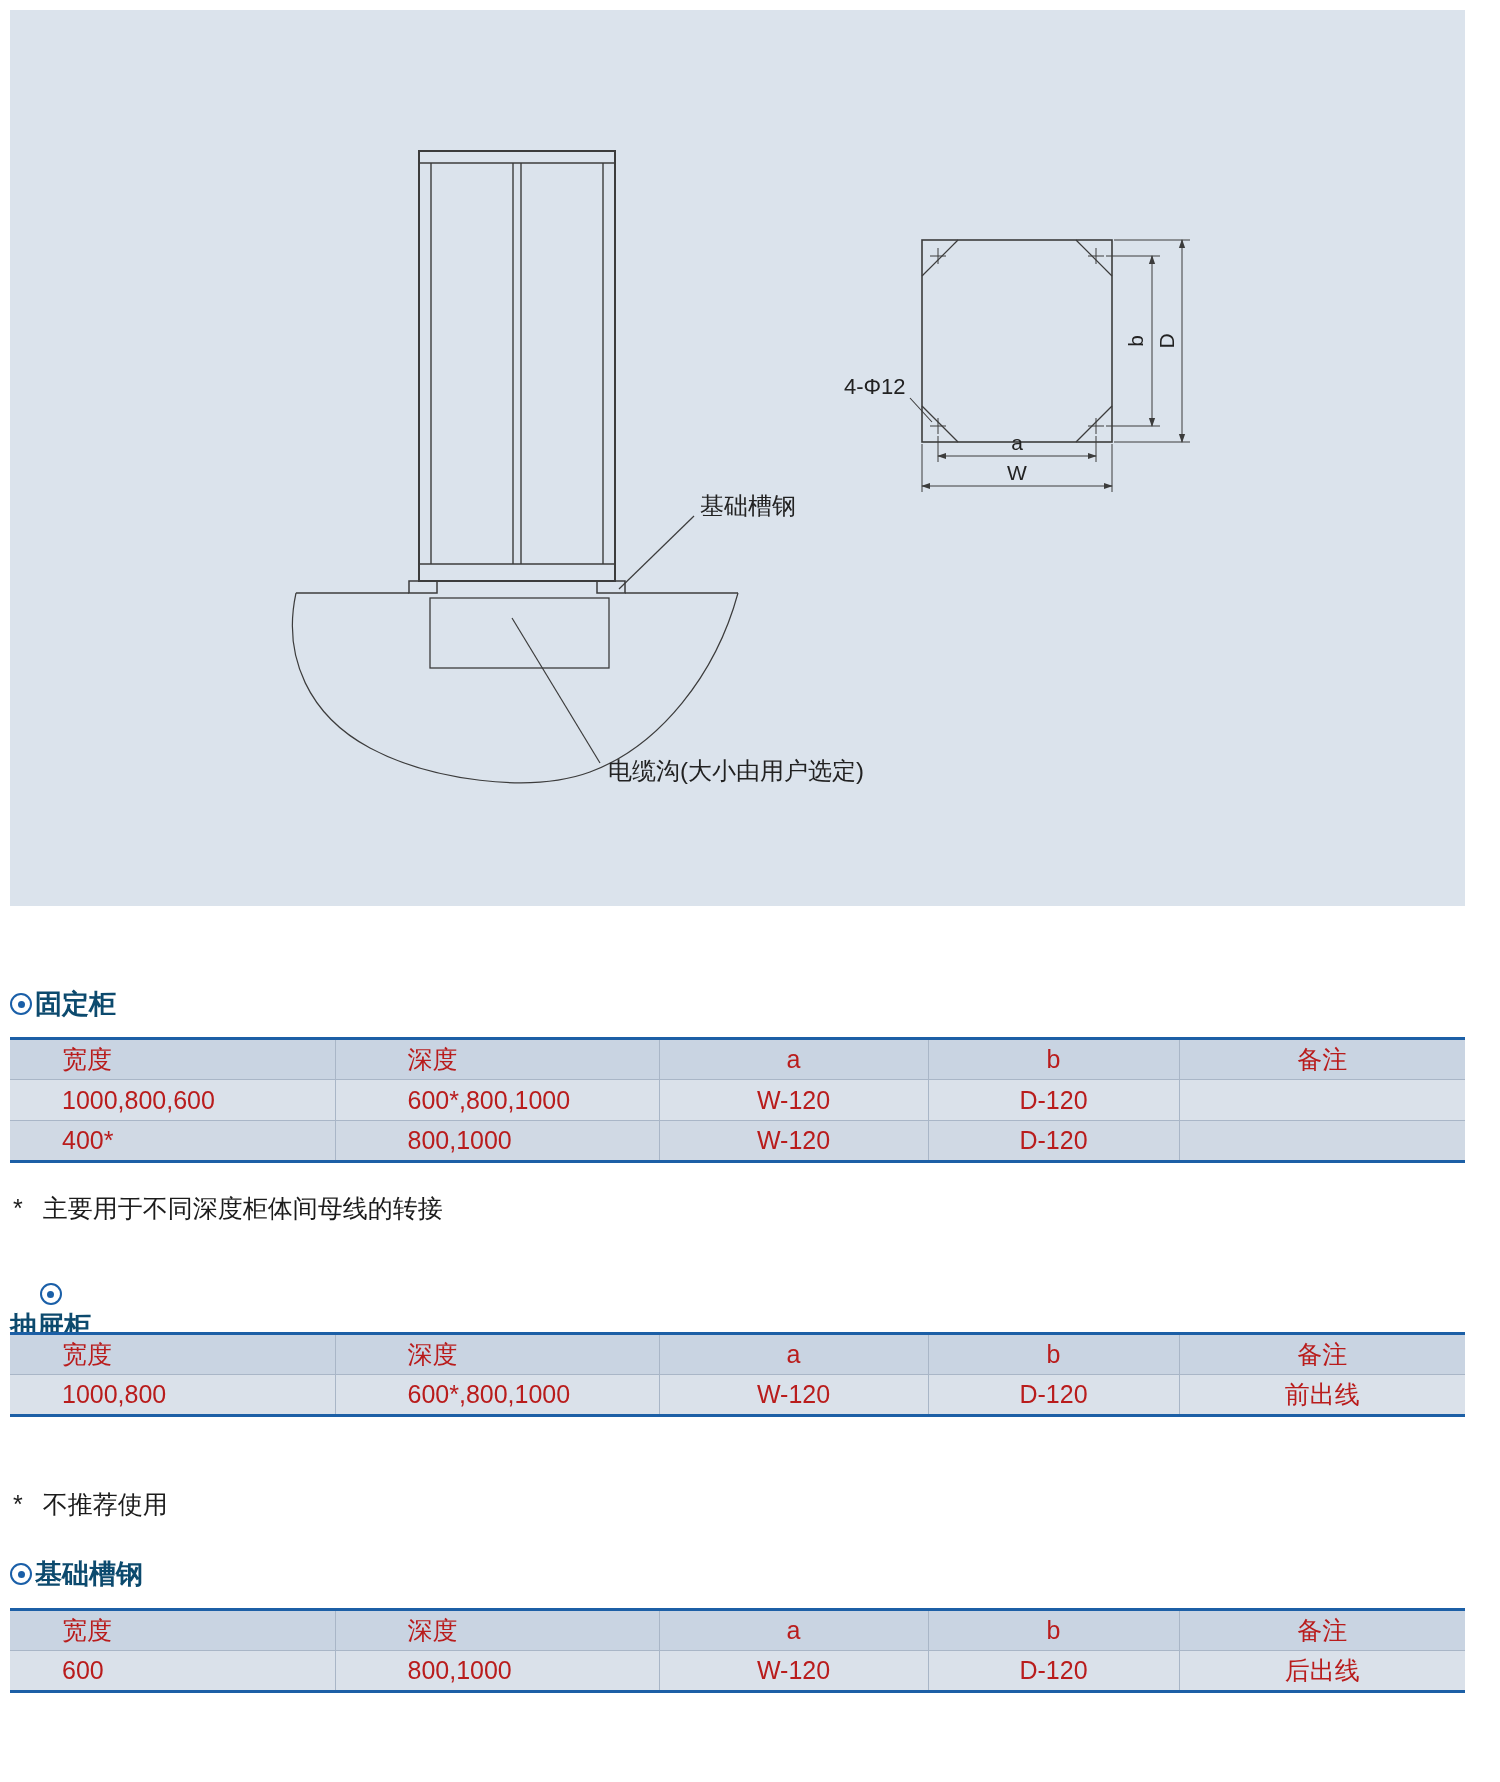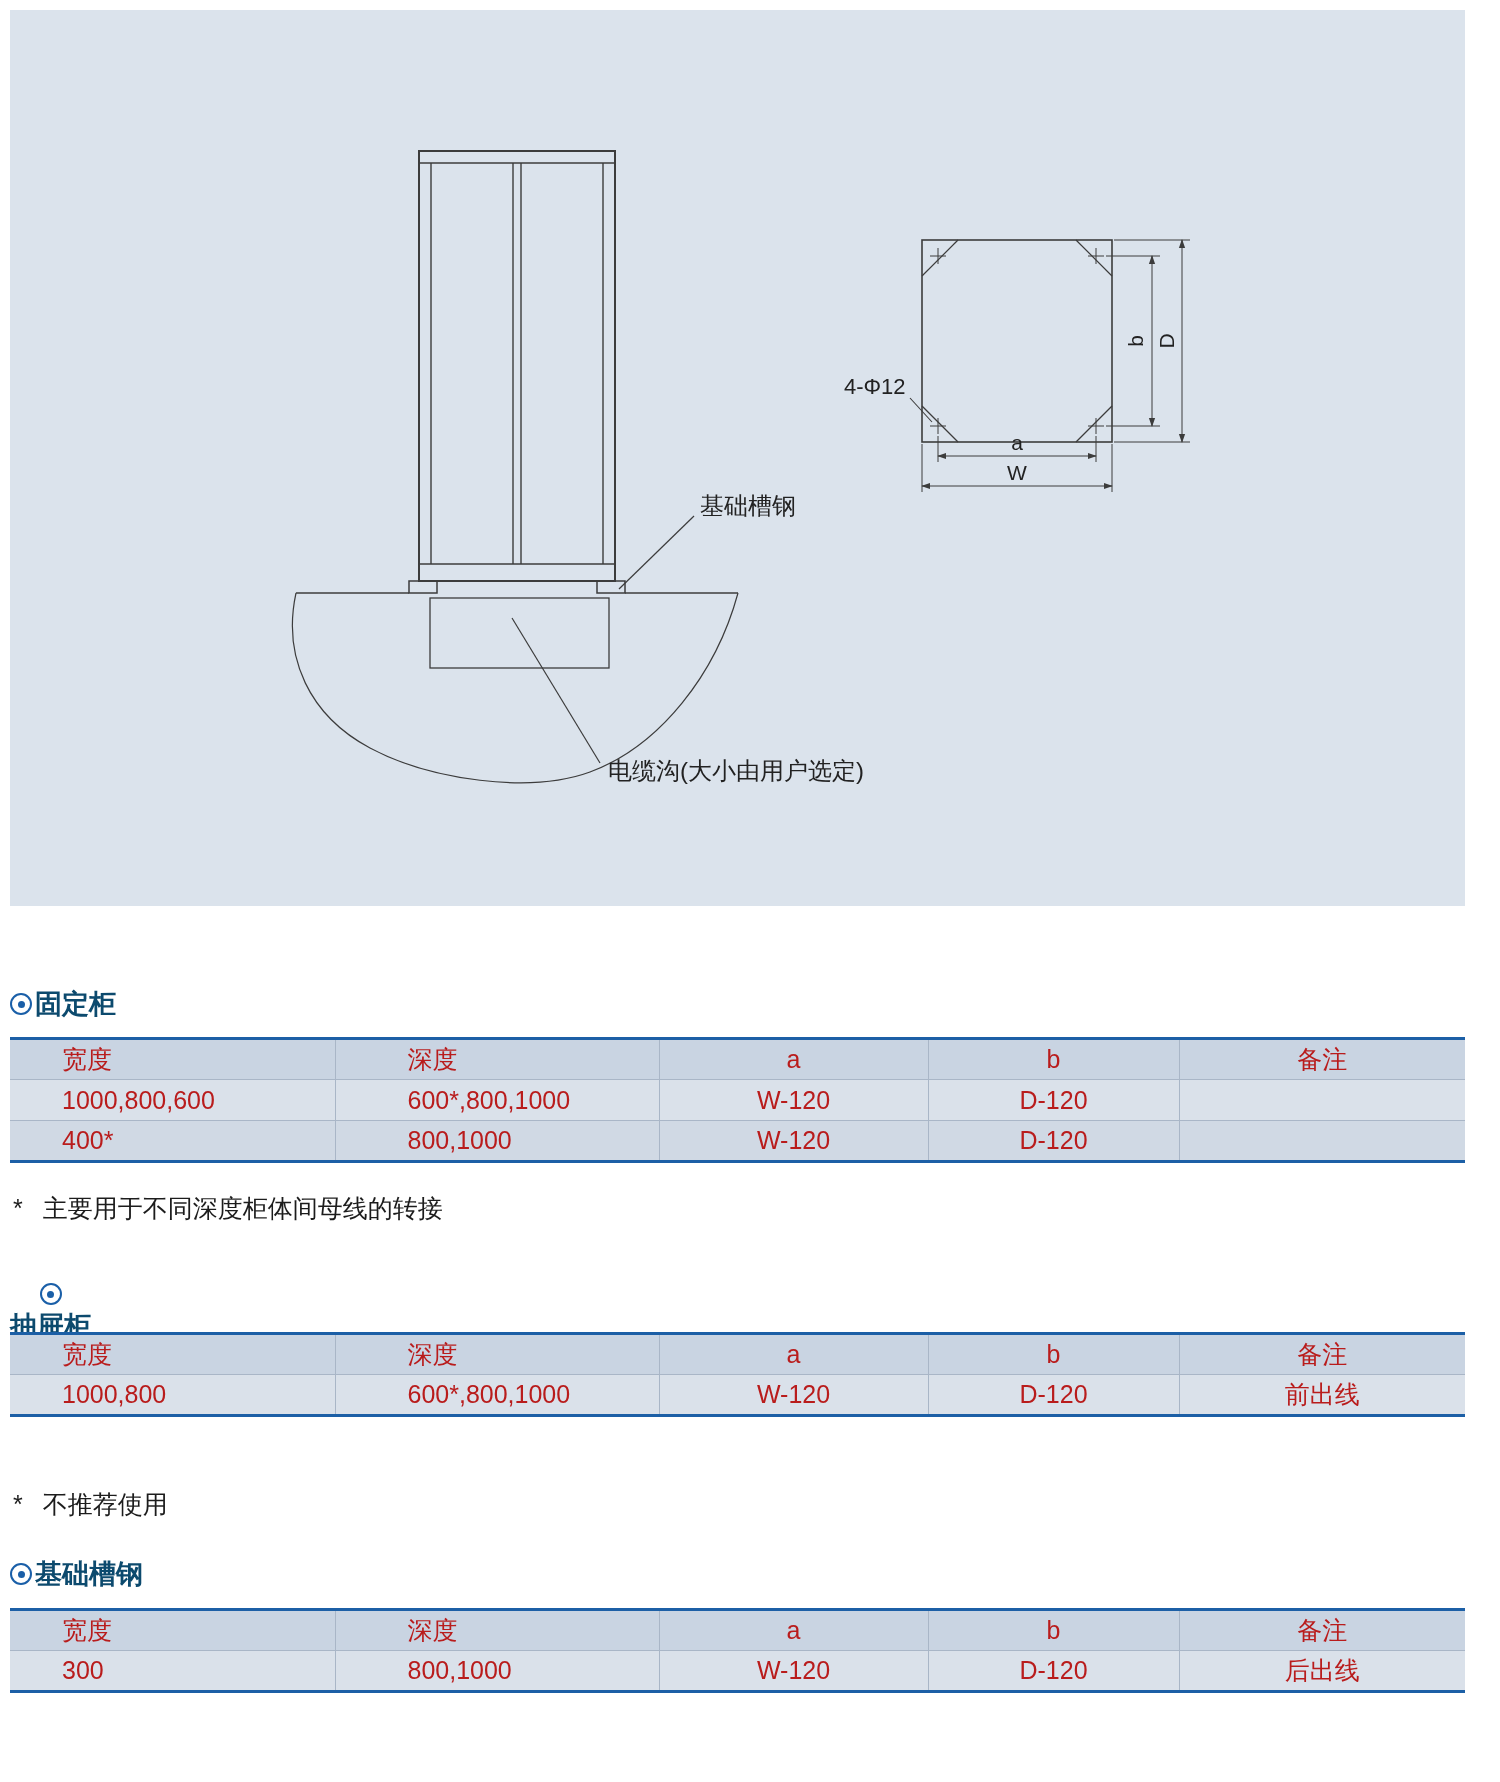--- a/index.html
+++ b/index.html
@@ -213,21 +213,21 @@
       <tr>
         <th class="l">宽度</th>
         <th class="l2">深度</th>
         <th>a</th>
         <th>b</th>
         <th>备注</th>
       </tr>
     </thead>
     <tbody>
       <tr>
-        <td class="l">300</td>
+        <td class="l">600</td>
         <td class="l2">800,1000</td>
         <td>W-120</td>
         <td>D-120</td>
         <td>后出线</td>
       </tr>
     </tbody>
   </table>
 
 </div>
 

